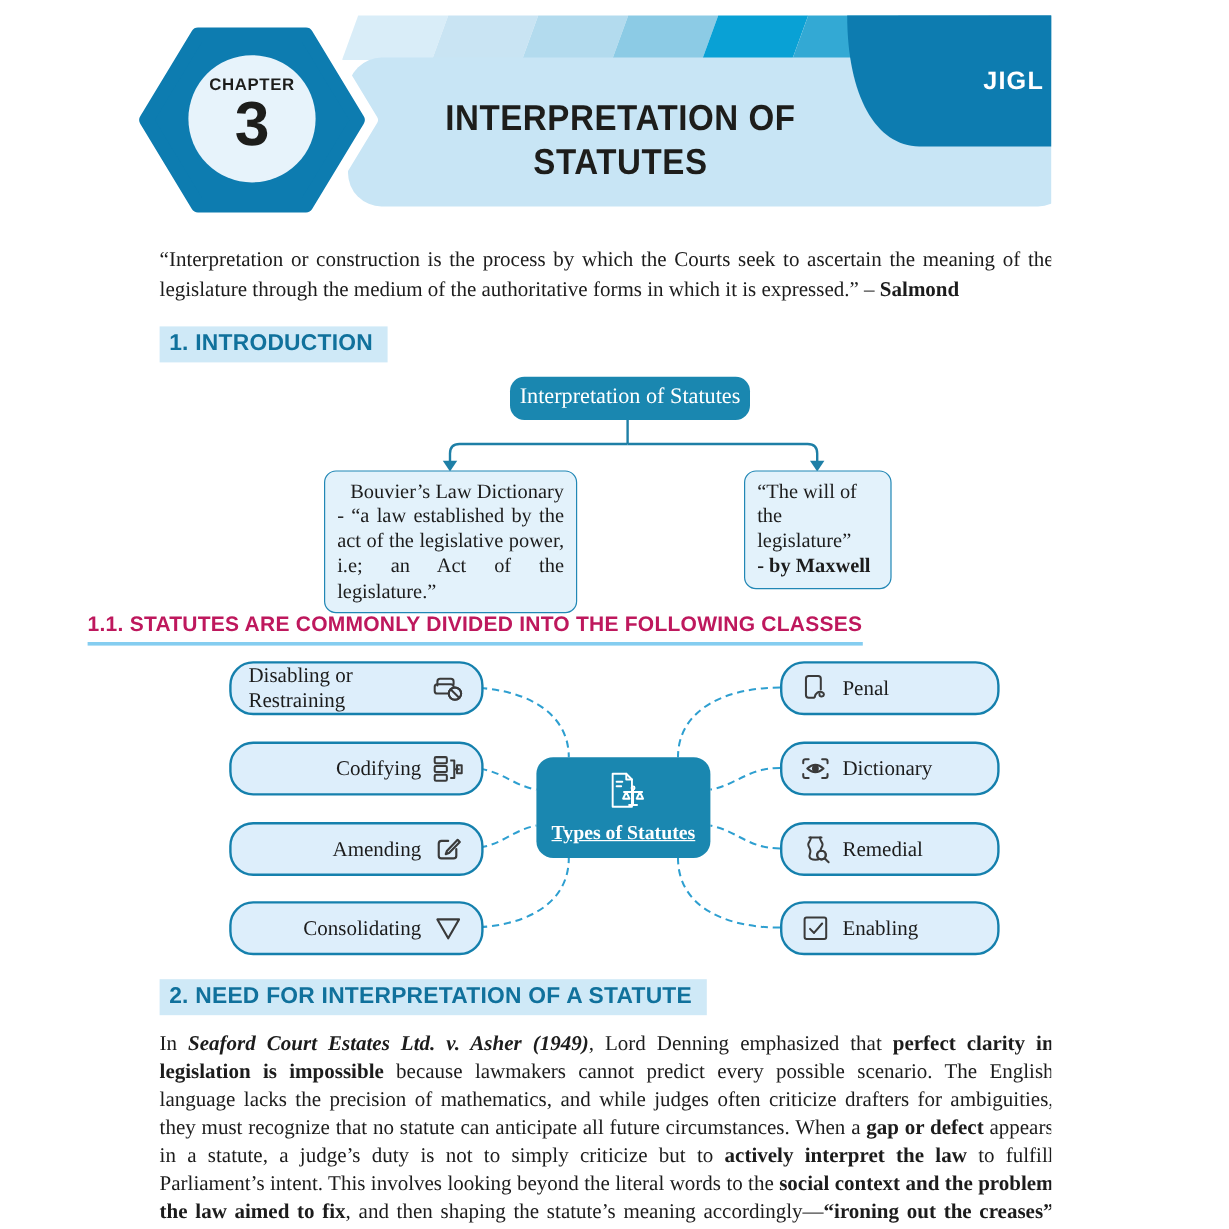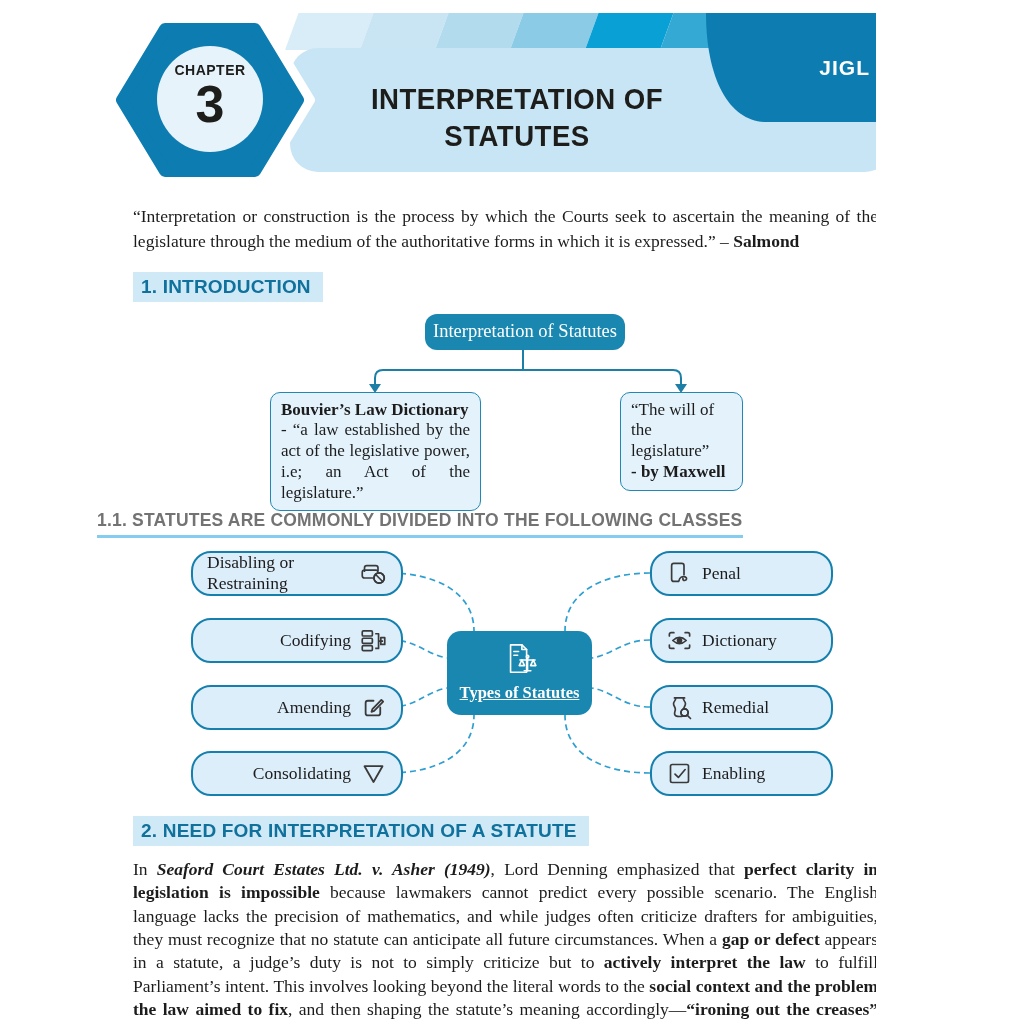--- a/index.html
+++ b/index.html
@@ -20,37 +20,37 @@
   .title{position:absolute;left:322px;top:80px;width:390px;text-align:center;
         font-family:"Liberation Sans",sans-serif;font-weight:bold;font-size:30px;
         line-height:37px;color:#1d1d1b;transform:scaleX(.92);letter-spacing:.5px;}
 
   
   .quote{margin:16px 146px 0 133px;width:745px;font-size:17.5px;line-height:1.42;
         text-align:justify;}
   .h-major{display:inline-block;margin:18px 0 0 133px;background:#cfe9f7;color:#10719c;
         font-family:"Liberation Sans",sans-serif;font-weight:bold;font-size:19px;
         padding:4px 12px 4px 8px;letter-spacing:.2px;}
-  .h-sub{display:inline-block;margin:24px 0 0 97px;color:#737373;
+  .h-sub{display:inline-block;margin:24px 0 0 73px;color:#be185d;
         font-family:"Liberation Sans",sans-serif;font-weight:bold;font-size:17.5px;
         border-bottom:3px solid #85cdf0;padding-bottom:4px;letter-spacing:.2px;}
   .para{margin:12px 146px 0 133px;width:745px;font-size:17.5px;line-height:23.4px;
         text-align:justify;}
   .para b, .quote b{font-weight:bold;}
 
   
   .chart{position:relative;margin:12px 0 0 133px;width:750px;height:172px;}
   .chart .root{position:absolute;left:292px;top:0;width:200px;height:36px;
         background:#1a87b0;border-radius:12px;color:#fff;font-weight:normal;font-size:18.5px;
         display:flex;align-items:center;justify-content:center;}
   .chart .links{position:absolute;left:0;top:36px;}
   .chart .child{position:absolute;border:1.6px solid #2187b5;background:#e3f2fb;
         border-radius:10px;font-size:17px;line-height:1.22;padding:7px 10px;}
   .chart .child-l{left:137px;top:78px;width:189px;text-align:justify;}
-  .chart .child-l .t{font-weight:bold;text-align:left;}
+  .chart .child-l .t{font-weight:normal;text-align:right;}
   .chart .child-r{left:487px;top:78px;width:101px;}
   .chart .child-r .a{font-weight:bold;}
 
   
   .diagram{position:relative;margin:8px 0 0 133px;width:750px;height:252px;}
   .diagram svg.wires{position:absolute;left:0;top:0;}
   .dbox{position:absolute;height:45px;border:2.2px solid #1580ad;background:#ddeefb;
         border-radius:20px;display:flex;align-items:center;font-size:17.5px;gap:9px;
         box-sizing:border-box;padding:0 14px;}
   .dbox.left{left:58px;width:212px;justify-content:flex-end;}

